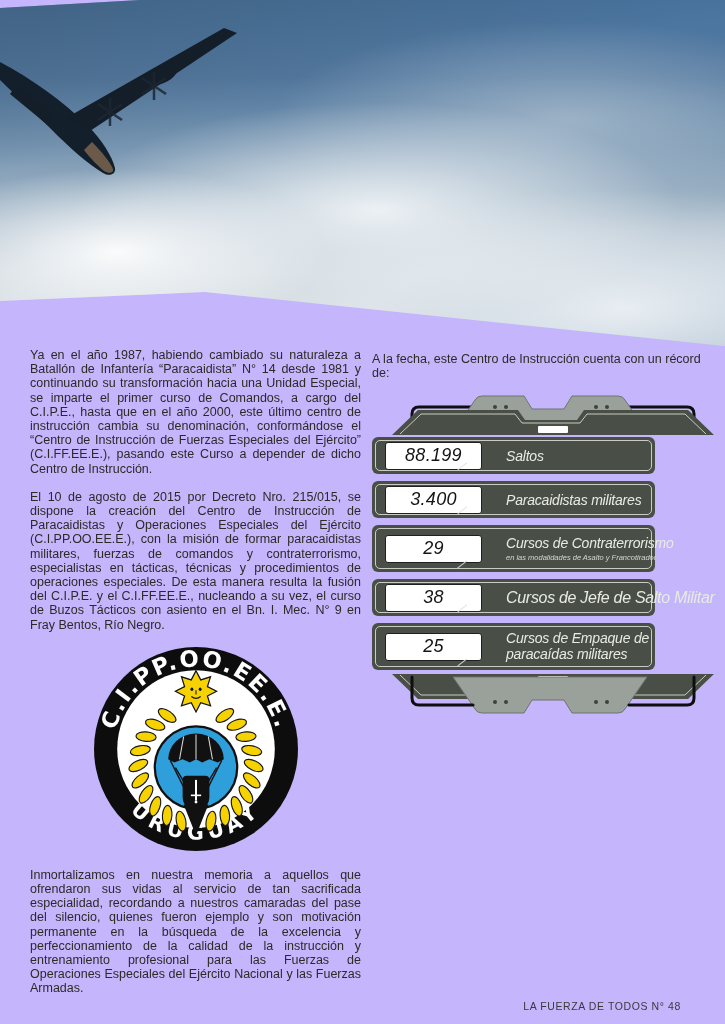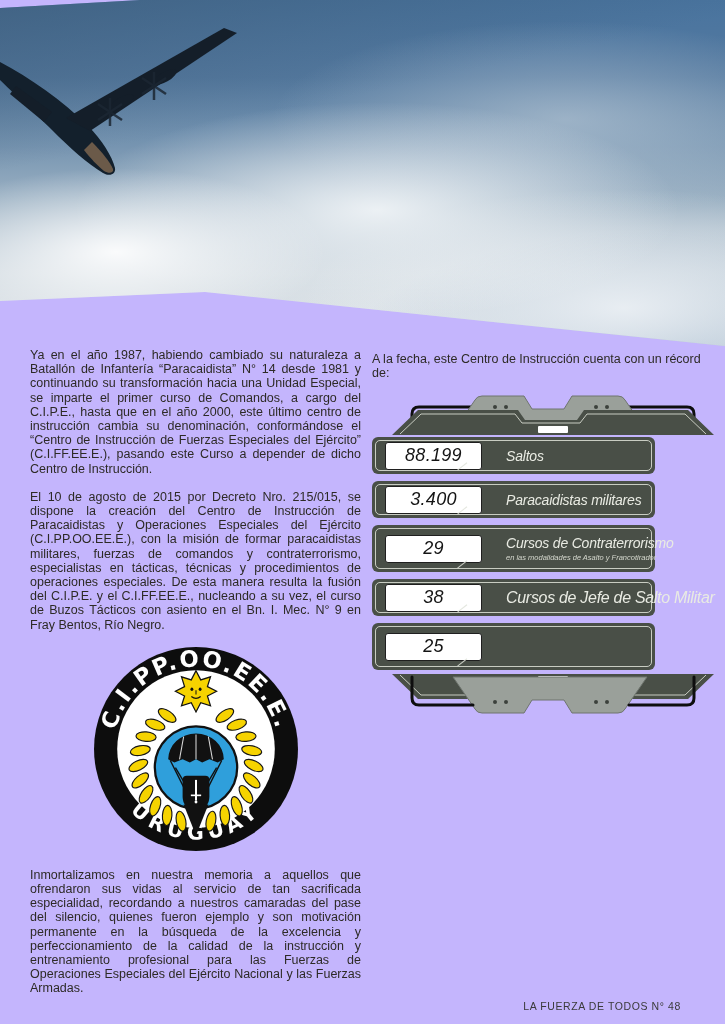--- a/index.html
+++ b/index.html
@@ -223,20 +223,23 @@
             </div>
           <div class="lbl-wrap">
               <div class="lbl">Cursos de Jefe de Salto Militar</div>
             </div>
         </div>
         <div class="record-row tall">
           <span class="row-outline"></span>
           <div class="num-box">
               <span class="num">25</span>
             </div>
+          <div class="lbl-wrap">
+              <div class="lbl">Cursos de Empaque de paracaídas militares</div>
+            </div>
         </div>
       </div>
 
       <svg class="panel-cap" width="346" height="58" viewBox="0 0 346 58">
         <path d="M 20,0 L 342,0 L 316,25 L 212,25 L 205,15 L 153,15 L 146,25 L 46,25 Z" fill="#494f47"></path>
         <path d="M 28,1 L 49,21 L 143,21 L 150,12 L 208,12 L 215,21 L 313,21 L 334,1" fill="none" stroke="#c8ccc2" stroke-width="1"></path>
         <rect x="166" y="2" width="30" height="7" rx="1" fill="#ffffff"></rect>
         <path d="M 81,3 L 275,3 L 253,35 Q 251,39 246,39 L 200,39 L 192,26 L 160,26 L 152,39 L 110,39 Q 105,39 103,35 Z" fill="#9aa09a" stroke="#6f756f" stroke-width="1"></path>
         <g fill="#3c413c">
           <circle cx="123" cy="28" r="2"></circle>

